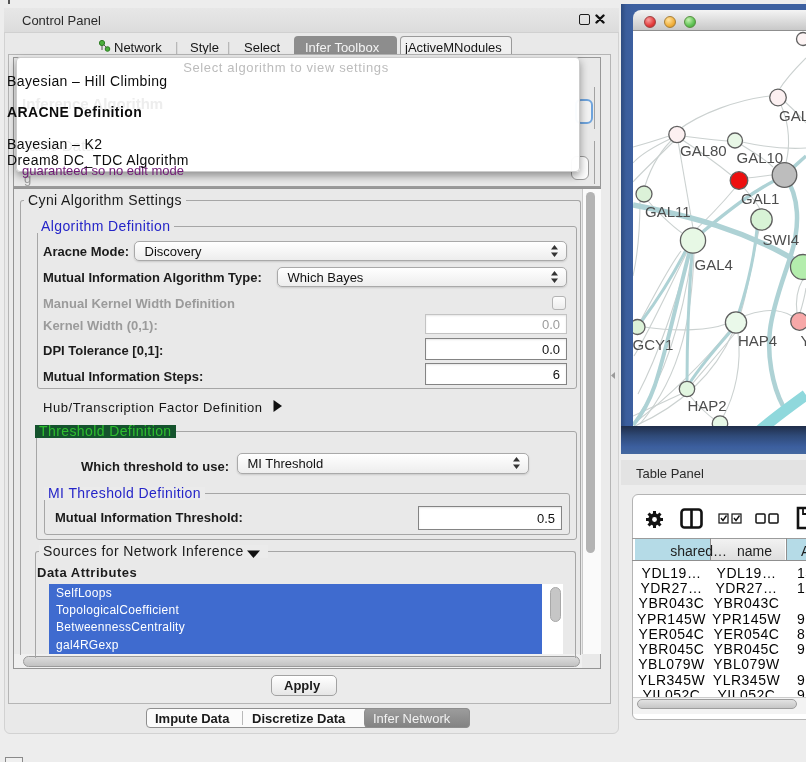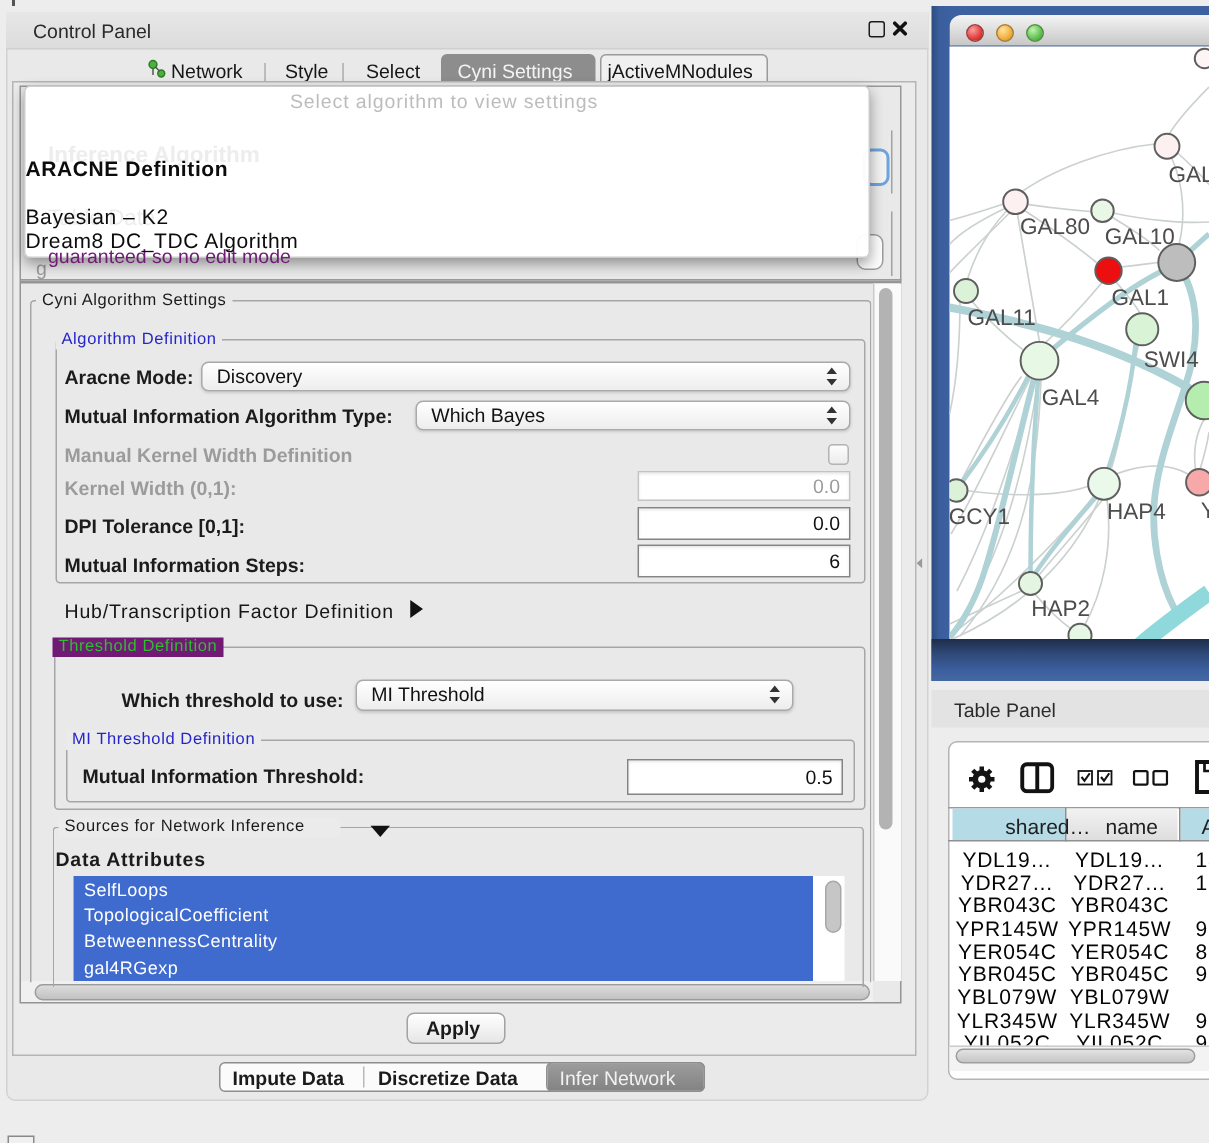--- a/index.html
+++ b/index.html
@@ -6,21 +6,21 @@
 .b13{position:absolute;font-weight:bold;font-size:13px;color:#1b1b1b;white-space:nowrap}
 .r13{position:absolute;font-size:13px;color:#1b1b1b;white-space:nowrap}
 .dis{color:#9b9b9b}
 .dditem{position:absolute;left:3px;font-size:14px;letter-spacing:0.4px;color:#0c0c0c;white-space:nowrap}
 .combo{position:absolute;border:1px solid #a9a9a9;border-radius:5px;background:linear-gradient(#ffffff,#ededed);box-shadow:0 1px 2px rgba(0,0,0,.14);font-size:13px;color:#111}
 .combo span{position:absolute;left:10px;top:50%;transform:translateY(-50%);white-space:nowrap}
 .combo svg{position:absolute;right:7px;top:50%;transform:translateY(-50%)}
 .tf{position:absolute;border:1px solid #848484;background:#fff;box-shadow:inset 0 1px 2px rgba(0,0,0,.10);font-size:13px;color:#111}
 .tf span{position:absolute;right:6px;top:50%;transform:translateY(-50%)}
 .grp{position:absolute;border:1px solid #a6a6a6;border-radius:3px}
-.gt{position:absolute;font-size:11px;letter-spacing:0.4px;background:#e9e9e9;padding:0 4px;line-height:13px;white-space:nowrap}
+.gt{position:absolute;font-size:14px;letter-spacing:0.4px;background:#e9e9e9;padding:0 4px;line-height:13px;white-space:nowrap}
 .vline{position:absolute;width:0;border-left:1px solid #a2a2a2}
 .hline{position:absolute;height:0;border-top:1px solid #9a9a9a}
 </style></head>
 <body>
 
 <div class="ab" id="cpwin" style="left:4px;top:8px;width:615px;height:726px;background:#e9e9e9;border:1px solid #d2d2d2;border-radius:0 0 6px 6px;box-sizing:border-box"></div>
 <div class="ab" style="left:4px;top:8px;width:615px;height:24px;background:linear-gradient(#e7e7e7,#dcdcdc);border-bottom:1px solid #d0d0d0"></div>
 <div class="r13" style="left:22px;top:13px;color:#2a2a2a">Control Panel</div>
 <div class="ab" style="left:8px;top:0;width:2px;height:4px;background:#555"></div>
 
@@ -34,21 +34,21 @@
       <circle cx="4" cy="4" r="2.6" fill="#4caf3e" stroke="#2c7d22"></circle>
       <circle cx="9.5" cy="10" r="2.3" fill="#4caf3e" stroke="#2c7d22"></circle>
       <path d="M5.5 5.5 L8.5 8.5 M4 7 L4 11" stroke="#555" stroke-width="1"></path>
     </svg>
   <div class="r13" style="left:114px;top:40px;color:#161616">Network</div>
   <div class="r13" style="left:175px;top:39px;color:#b0b0b0">|</div>
   <div class="r13" style="left:190px;top:40px;color:#161616">Style</div>
   <div class="r13" style="left:227px;top:39px;color:#b0b0b0">|</div>
   <div class="r13" style="left:244px;top:40px;color:#161616">Select</div>
   <div class="ab" style="left:294px;top:36px;width:103px;height:18px;background:#8d8d8d;border-radius:4px 4px 0 0"></div>
-  <div class="r13" style="left:305px;top:40px;color:#f4f4f4">Cyni Settings</div>
+  <div class="r13" style="left:305px;top:40px;color:#f4f4f4">Infer Toolbox</div>
   <div class="ab" style="left:400px;top:36px;width:112px;height:18px;border:1px solid #9a9a9a;border-bottom:none;border-radius:4px 4px 0 0;background:#f0f0f0;box-sizing:border-box"></div>
     <div class="r13" style="left:405px;top:40px;color:#161616">jActiveMNodules</div>
 </div>
 
 <div class="ab" style="left:8px;top:54px;width:603px;height:650px;background:#ebebeb;border:1px solid #b5b5b5;box-sizing:border-box"></div>
 <div id="leftcontent">
 
   <div class="ab" style="left:13px;top:57px;width:588px;height:131px;background:#e9e9e9;border:1px solid #989898;box-sizing:border-box"></div>
   <div class="vline" style="left:594px;top:87px;height:42px"></div>
   <div class="vline" style="left:594px;top:141px;height:43px"></div>
@@ -98,21 +98,21 @@
   <div class="tf" style="left:425px;top:363px;width:142px;height:22px;box-sizing:border-box">
       <span>6</span>
     </div>
 
   <div class="r13" style="left:43px;top:400px;color:#161616;letter-spacing:0.55px">Hub/Transcription Factor Definition</div>
   <svg class="ab" style="left:272px;top:399px" width="11" height="14" viewBox="0 0 11 14">
       <path d="M1.5 1 L10 7 L1.5 13 Z" fill="#111"></path>
     </svg>
 
   <div class="grp" style="left:36px;top:431px;width:539px;height:107px"></div>
-  <div class="gt" style="left:35px;top:425px;color:#2ebe2e;background:#701a75">Threshold Definition</div>
+  <div class="gt" style="left:35px;top:425px;color:#2ebe2e;background:#14532d">Threshold Definition</div>
   <div class="b13" style="left:81px;top:459px">Which threshold to use:</div>
   <div class="combo" style="left:236.5px;top:452.5px;width:292px;height:21px;box-sizing:border-box">
       <span>MI Threshold</span>
       <svg width="9" height="14" viewBox="0 0 9 14">
         <path d="M4.5 1 L8 5.4 H1 Z M4.5 13 L1 8.6 H8 Z" fill="#333"></path>
       </svg>
     </div>
   <div class="grp" style="left:44px;top:493px;width:524px;height:40px"></div>
   <div class="gt" style="left:44px;top:487px;color:#2525c8;background:#ebebeb">MI Threshold Definition</div>
   <div class="b13" style="left:55px;top:510px">Mutual Information Threshold:</div>
@@ -140,25 +140,26 @@
   <div class="b13" style="left:155px;top:711px">Impute Data</div>
   <div class="ab" style="left:242px;top:711px;width:1px;height:14px;background:#b9b9b9"></div>
   <div class="b13" style="left:252px;top:711px">Discretize Data</div>
   <div class="r13" style="left:373px;top:711px;color:#f2f2f2">Infer Network</div>
   <div class="ab" style="left:5px;top:757px;width:18px;height:10px;background:#f0f0f0;border:1.5px solid #8a8a8a;box-sizing:border-box"></div>
 </div>
 <div class="ab" style="left:611px;top:372px;width:4px;height:7px;background:#9a9a9a;clip-path:polygon(100% 0,0 50%,100% 100%)"></div>
 
 <div id="dropdown">
   <div class="ab" style="left:15.5px;top:56.5px;width:564px;height:115px;background:rgba(255,255,255,.96);border:1px solid #cccccc;border-radius:4px;box-shadow:0 4px 9px rgba(0,0,0,.38);box-sizing:border-box;z-index:40"></div>
-  <div class="ab" style="left:14px;top:56.5px;width:564px;height:84px;z-index:41">
+  <div class="ab" style="left:4px;top:56.5px;width:564px;height:84px;z-index:41">
     <div class="ab" style="left:0;top:3px;width:100%;text-align:center;font-size:13px;letter-spacing:0.6px;color:#bcbcbc">Select algorithm to view settings</div>
     <div class="ab" style="left:18px;top:38px;font-size:15px;color:#ededed;font-weight:bold">Inference Algorithm</div>
       <div class="ab" style="left:18px;top:80px;font-size:15px;color:#ededed;font-weight:normal">Table Data</div>
       <div class="ab" style="left:18px;top:106px;font-size:13px;color:#701a75">guaranteed so no edit mode</div>
+    <div class="dditem" style="top:16.1px">Bayesian – Hill Climbing</div>
     <div class="dditem" style="top:47.7px;font-weight:bold">ARACNE Definition</div>
     <div class="dditem" style="top:79.3px">Bayesian – K2</div>
     <div class="dditem" style="top:95.1px">Dream8 DC_TDC Algorithm</div>
   </div>
 </div>
 
 <div id="rightside">
 
   <div class="ab" style="left:621px;top:4px;width:185px;height:450px;background:linear-gradient(90deg,#2d4b7f 0px,#3a5d9c 5px,#3d60a0 12px,#3d60a0 100%)"></div>
 

